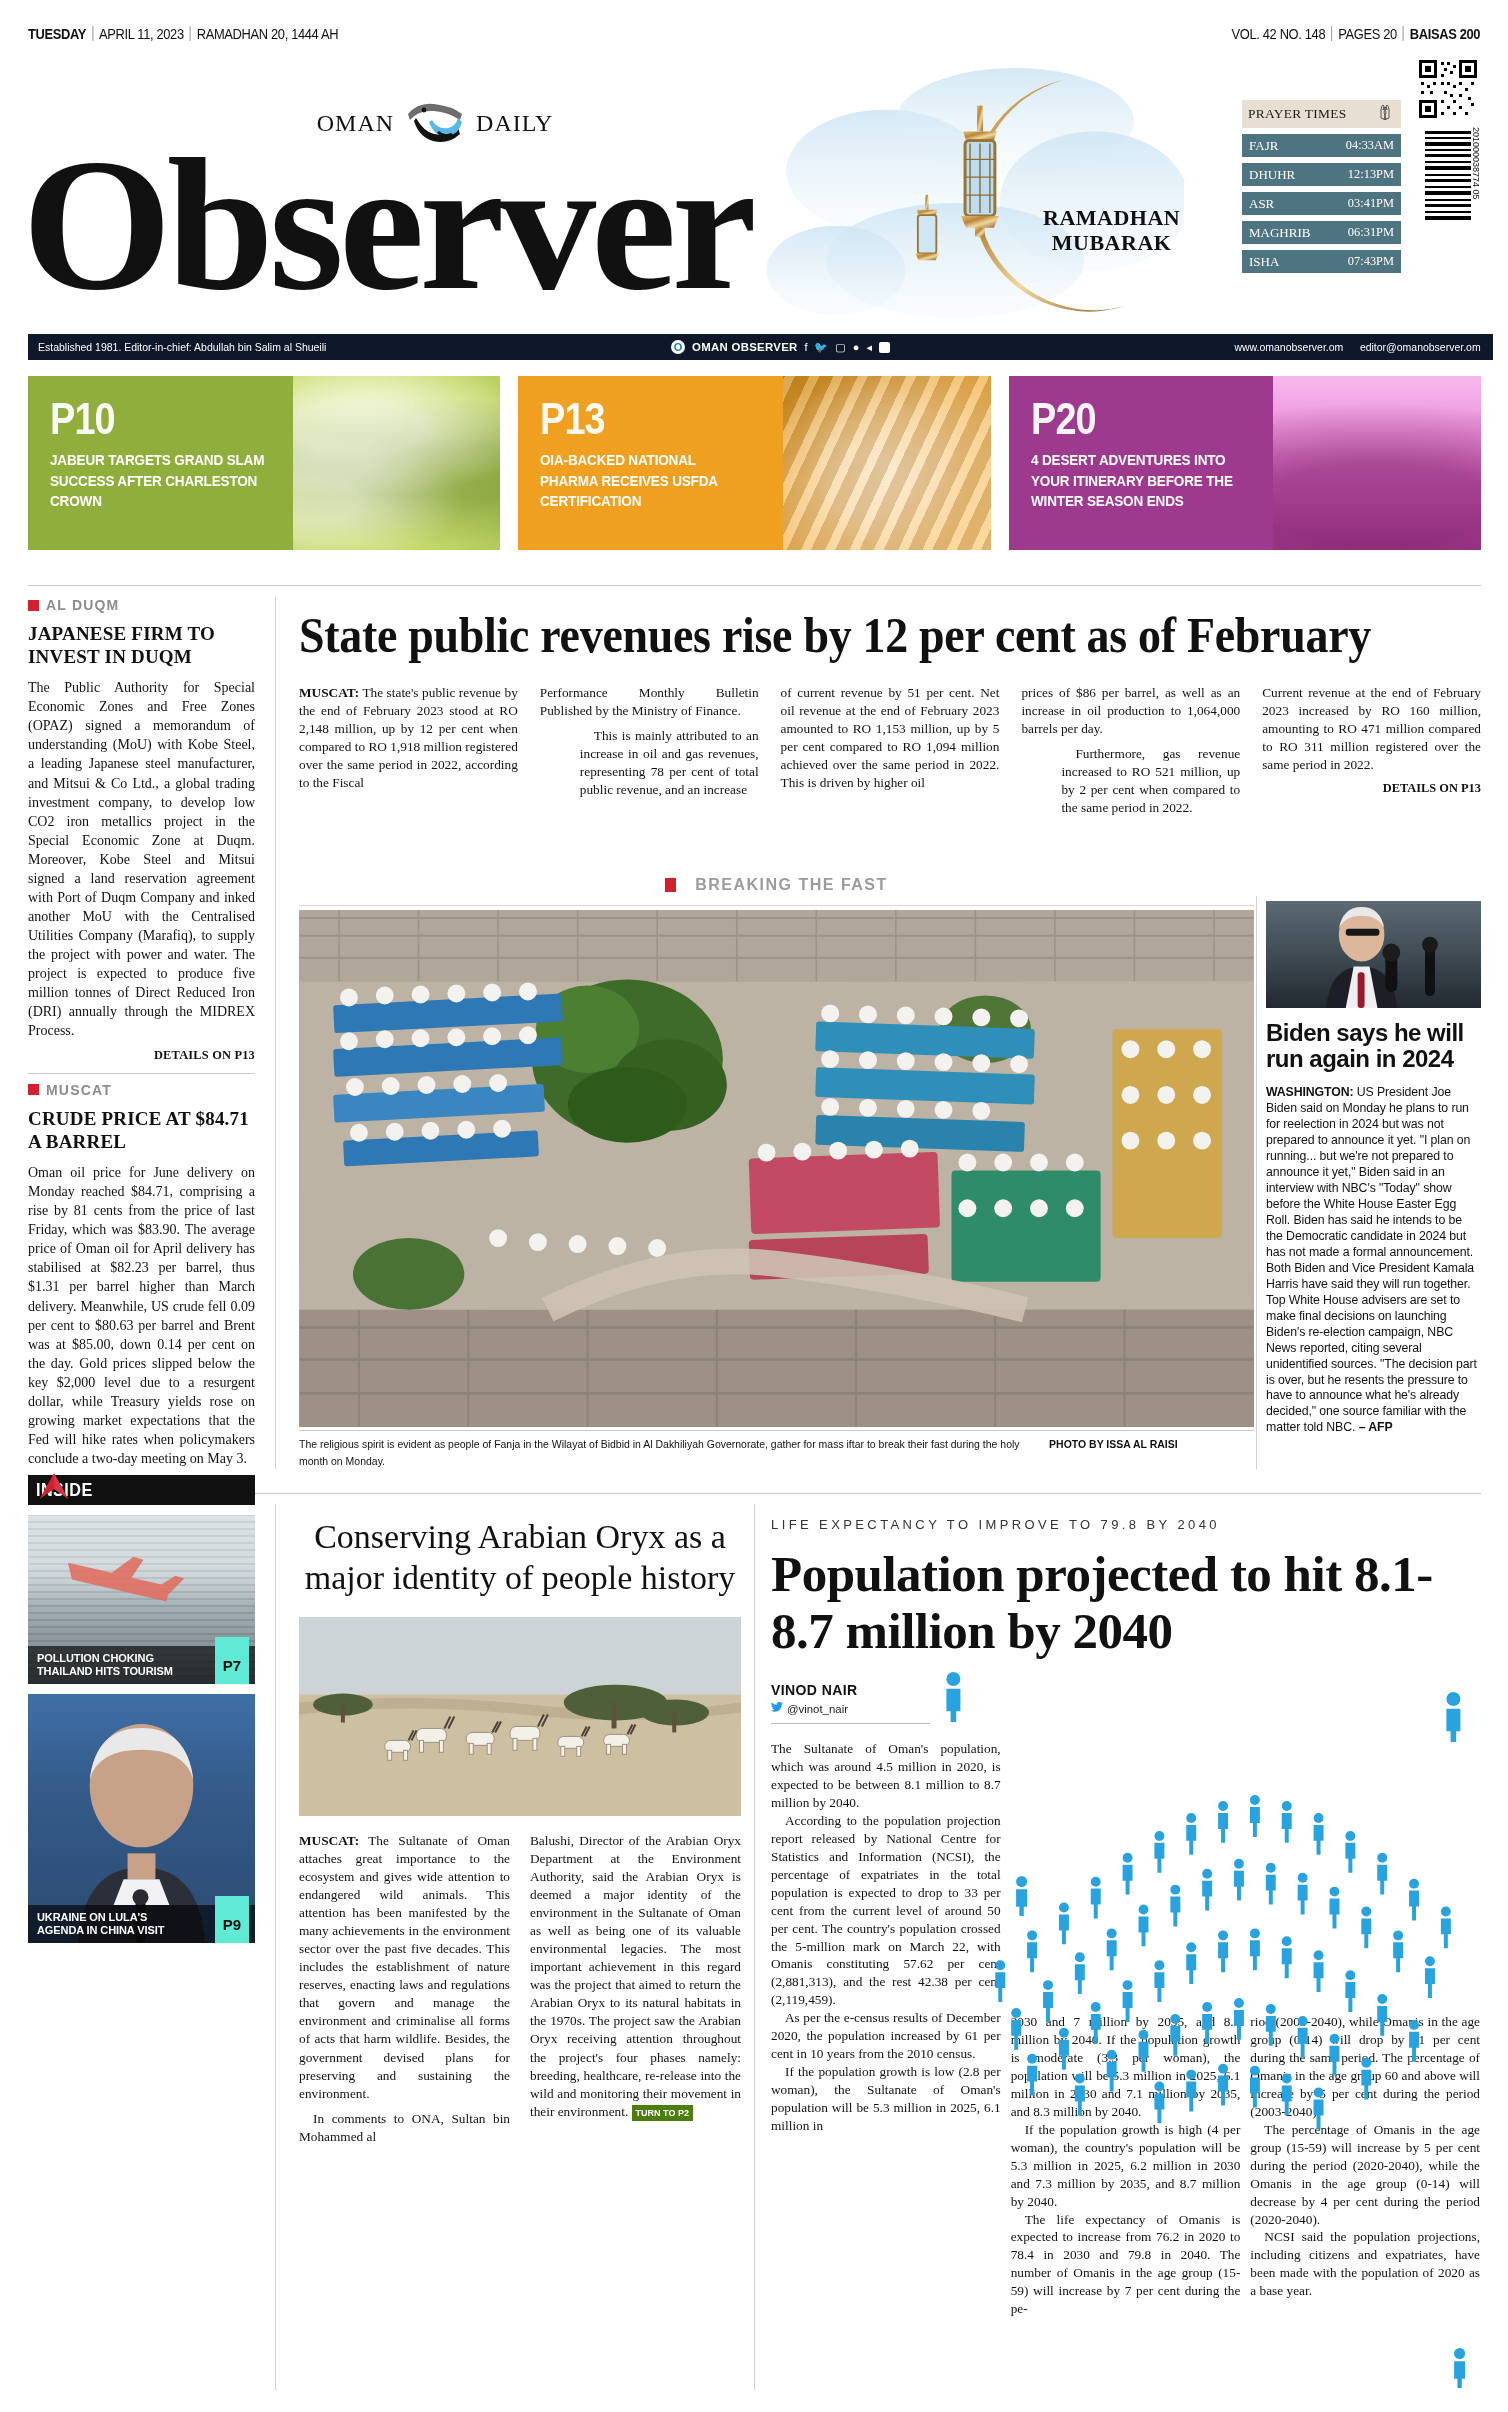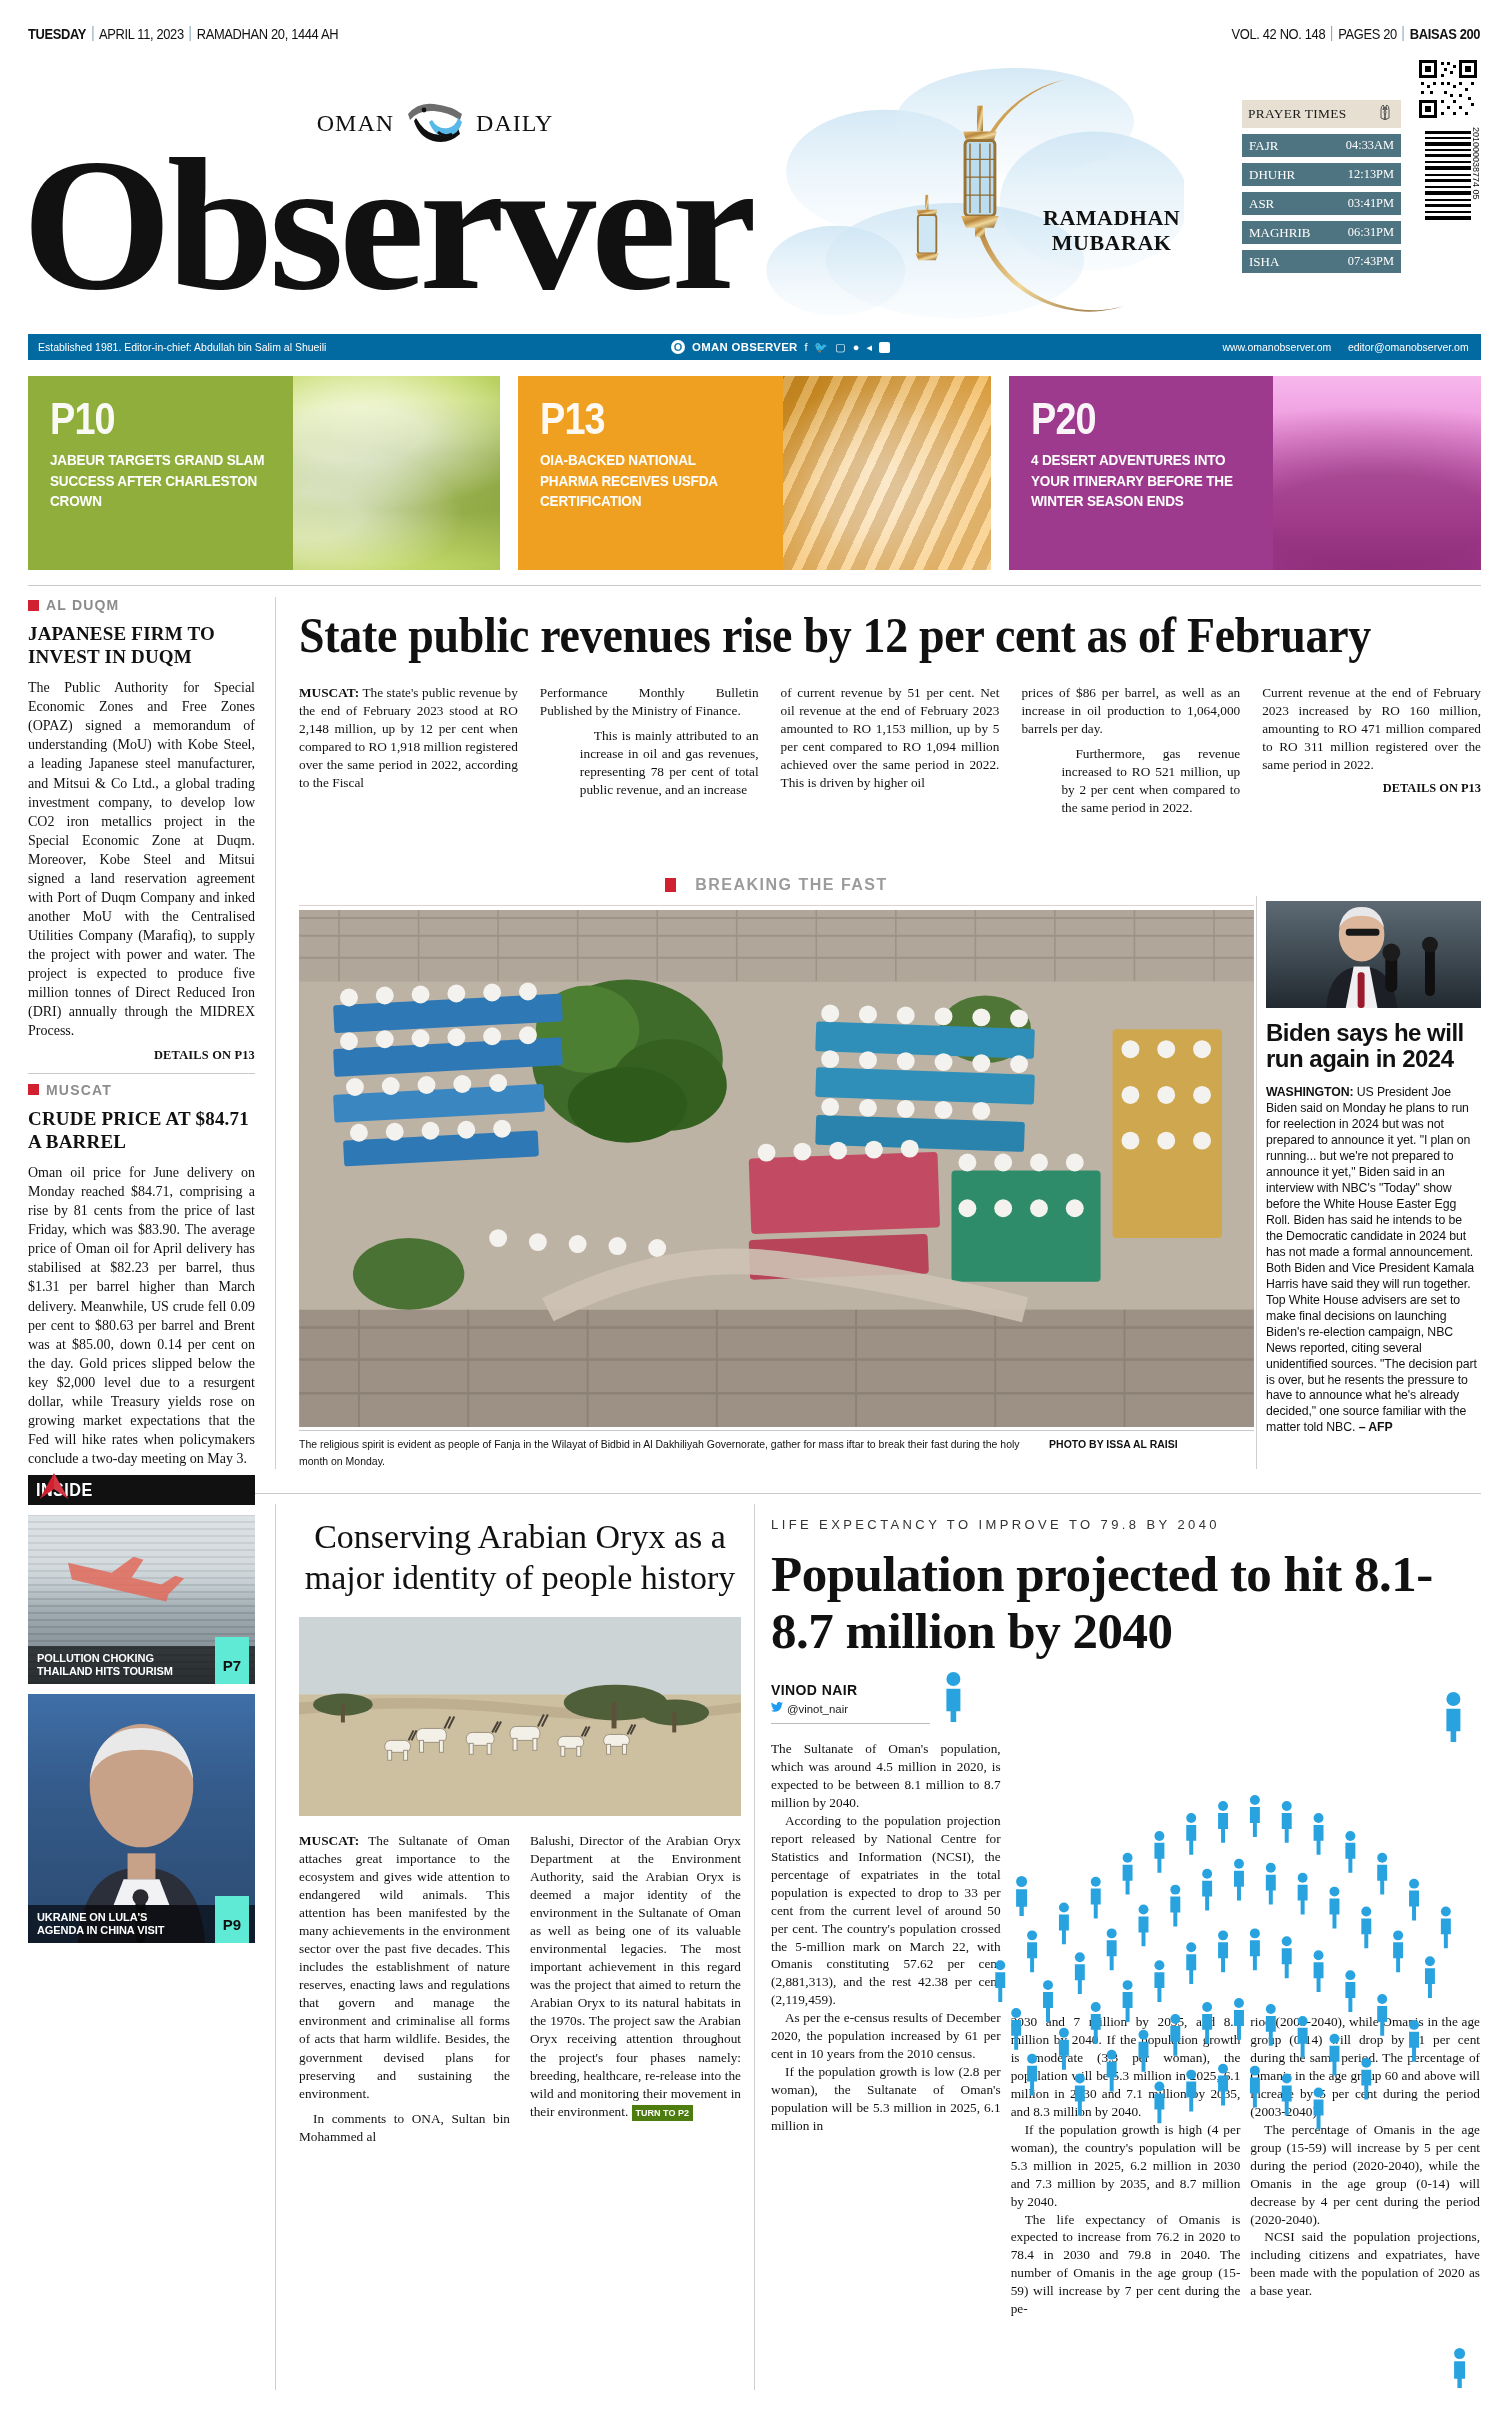--- a/index.html
+++ b/index.html
@@ -46,37 +46,37 @@
 
   
   .qr{position:absolute;left:1417px;top:58px;width:62px;height:62px;}
   .barcode{position:absolute;left:1425px;top:129px;width:46px;height:96px;}
   .barcode-num{position:absolute;left:1471px;top:127px;
       font-family:"Liberation Sans",sans-serif;font-size:9px;
       writing-mode:vertical-rl;letter-spacing:0px;}
 
   
   .infobar{position:absolute;left:28px;top:334px;width:1453px;height:26px;
-      background:#0369a1;color:#fff;display:flex;align-items:center;
-      font-family:"Liberation Sans",sans-serif;font-size:11.4px;}
+      background:#0f172a;color:#fff;display:flex;align-items:center;
+      font-family:"Liberation Sans",sans-serif;font-size:11.4px;padding-left:12px;}
   .ib-left{position:absolute;left:10px;transform:scaleX(.92);transform-origin:left center;}
   .ib-mid{position:absolute;left:643px;display:flex;align-items:center;gap:7px;}
   .ib-right{position:absolute;right:12px;display:flex;gap:18px;
       transform:scaleX(.92);transform-origin:right center;}
   .obs-mark{display:inline-block;width:14px;height:14px;border-radius:50%;
       background:#fff;color:#1a7fa8;font-weight:bold;font-size:11px;
       text-align:center;line-height:14px;}
   .soc{display:inline-block;font-size:11px;}
   .soc-sq{display:inline-block;width:11px;height:11px;background:#fff;
       border-radius:2px;}
 
   
   .promos{position:absolute;left:28px;top:376px;width:1453px;height:179px;
       display:flex;gap:18px;}
-  .promo{position:relative;flex:1;height:194px;overflow:hidden;padding-left:16px;}
+  .promo{position:relative;flex:1;height:174px;overflow:hidden;padding-left:16px;}
   .promo .panel{position:absolute;left:0;top:0;bottom:0;width:56%;}
   .promo .pnum{position:absolute;left:22px;top:18px;color:#fff;
       font-family:"Liberation Sans",sans-serif;font-weight:bold;font-size:44px;
       letter-spacing:-1px;transform:scaleX(.86);transform-origin:left top;opacity:.95;}
   .promo .ptxt{position:absolute;left:22px;top:74px;width:52%;color:#fff;
       font-family:"Liberation Sans",sans-serif;font-weight:bold;font-size:15.4px;
       line-height:1.34;letter-spacing:-0.2px;transform:scaleX(.88);transform-origin:left top;}
 
   
   .hr{position:absolute;background:#c9c9c9;height:1px;}

